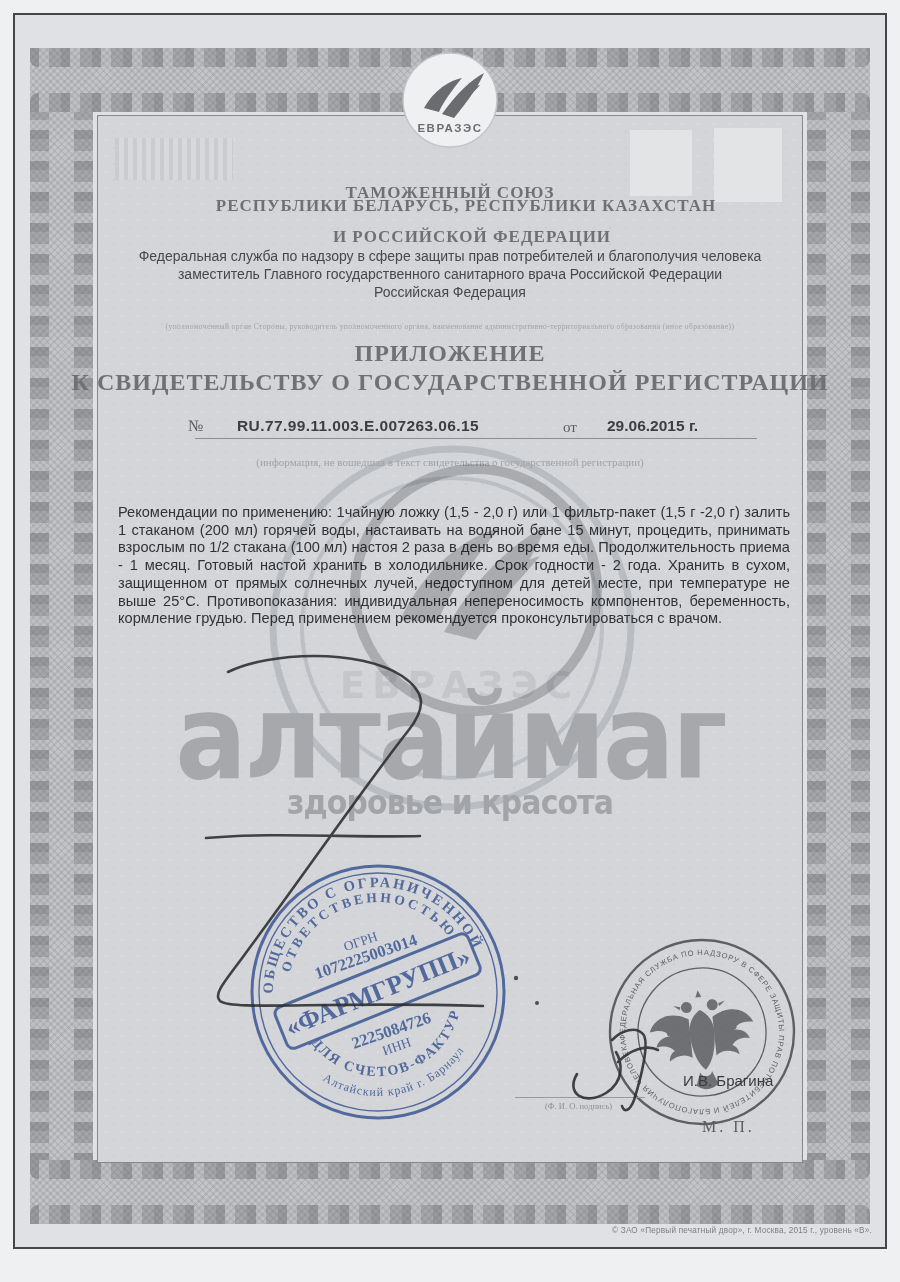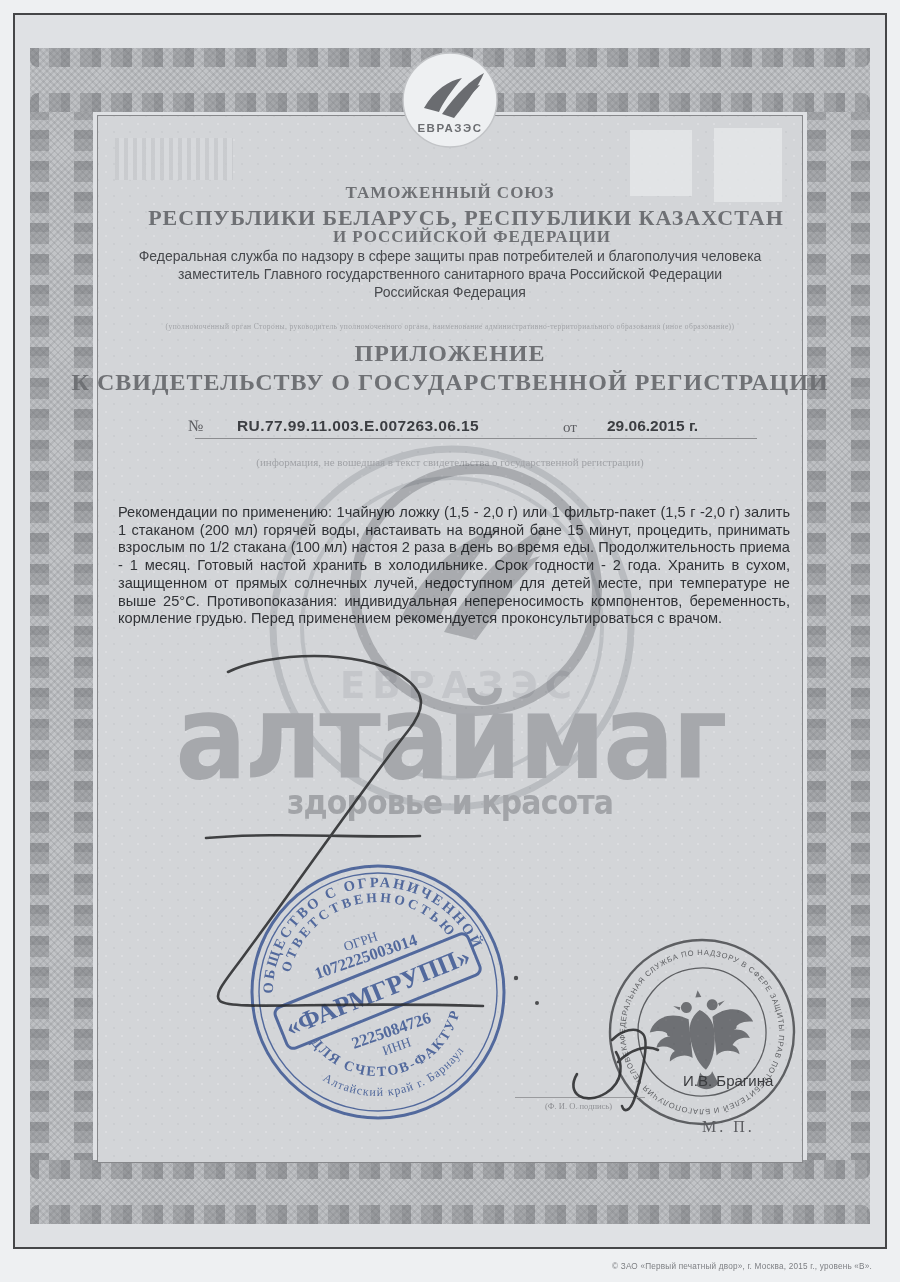--- a/index.html
+++ b/index.html
@@ -42,21 +42,21 @@
             font-weight:bold;color:#a6a8ac;}
   .sig-svg{position:absolute;left:0;top:0;pointer-events:none;}
   .stamp{position:absolute;mix-blend-mode:multiply;}
   .footer-left{position:absolute;left:110px;top:1044px;width:410px;font-family:"Liberation Serif",serif;
                font-size:15.2px;line-height:19.6px;color:#4a4b4f;text-align:justify;}
   .signer-name{position:absolute;font-family:"Liberation Sans",sans-serif;font-weight:normal;
                color:#3a3b3e;font-size:15px;}
   .fio-caption{position:absolute;font-family:"Liberation Serif",serif;color:#8e8f93;font-size:8.5px;}
   .mp{position:absolute;font-family:"Liberation Serif",serif;color:#5c5d61;font-size:16px;letter-spacing:3px;}
   .copyright{position:absolute;right:28px;top:1226px;font-family:"Liberation Sans",sans-serif;
-             font-size:8.2px;color:#7d7f83;letter-spacing:.2px;margin-top:36px;}
+             font-size:8.2px;color:#7d7f83;letter-spacing:.2px;}
   .emblem-letters{position:absolute;font-family:"DejaVu Sans",sans-serif;font-weight:bold;
                   color:#c3c5c9;opacity:.9;}
 </style>
 </head>
 <body>
 
 <div class="page">
   <div class="scan-area"></div>
 
   <div class="band v" style="left:30px;top:48px;width:63px;height:1176px;"></div>
@@ -80,21 +80,21 @@
     <circle cx="48" cy="48" r="47" fill="#eef0f2" stroke="#c2c4c7" stroke-width="1.5"></circle>
     <g fill="#6a6c70">
       <path d="M22,56 C32,38 48,28 60,26 C50,38 40,52 37,60 Z"></path>
       <path d="M40,62 C54,42 70,27 82,21 C76,36 60,56 52,66 Z"></path>
       <path d="M52,48 C62,40 72,34 78,33 C70,42 60,52 56,57 Z"></path>
     </g>
     <text x="48" y="80" text-anchor="middle" font-family="Liberation Sans, sans-serif" font-size="11.5" font-weight="bold" letter-spacing="1.5" fill="#6c6e72"><tspan>ЕВРАЗЭС</tspan></text>
   </svg>
 
   <div class="ctr serifhead" style="top:183px;font-size:17px;">ТАМОЖЕННЫЙ СОЮЗ</div>
-  <div class="ctr serifhead" style="top:205px;font-size:22px;margin-left:32px;">РЕСПУБЛИКИ БЕЛАРУСЬ, РЕСПУБЛИКИ КАЗАХСТАН</div>
+  <div class="ctr serifhead" style="top:196px;font-size:17px;margin-left:32px;">РЕСПУБЛИКИ БЕЛАРУСЬ, РЕСПУБЛИКИ КАЗАХСТАН</div>
   <div class="ctr serifhead" style="top:227px;font-size:17px;padding-left:44px;">И РОССИЙСКОЙ ФЕДЕРАЦИИ</div>
   <div class="ctr sanshead" style="top:248px;font-size:14px;">Федеральная служба по надзору в сфере защиты прав потребителей и благополучия человека</div>
   <div class="ctr sanshead" style="top:266px;font-size:14px;">заместитель Главного государственного санитарного врача Российской Федерации</div>
   <div class="ctr sanshead" style="top:284px;font-size:14px;">Российская Федерация</div>
 
   <div class="ctr tiny-note" style="top:322px;font-size:7.5px;letter-spacing:.4px;">(уполномоченный орган Стороны, руководитель уполномоченного органа, наименование административно-территориального образования (иное образование))</div>
 
   <div class="ctr serifhead" style="top:340px;font-size:24px;color:#6f7175;">ПРИЛОЖЕНИЕ</div>
   <div class="ctr serifhead" style="top:369px;font-size:24px;color:#6f7175;">К СВИДЕТЕЛЬСТВУ О ГОСУДАРСТВЕННОЙ РЕГИСТРАЦИИ</div>
 

